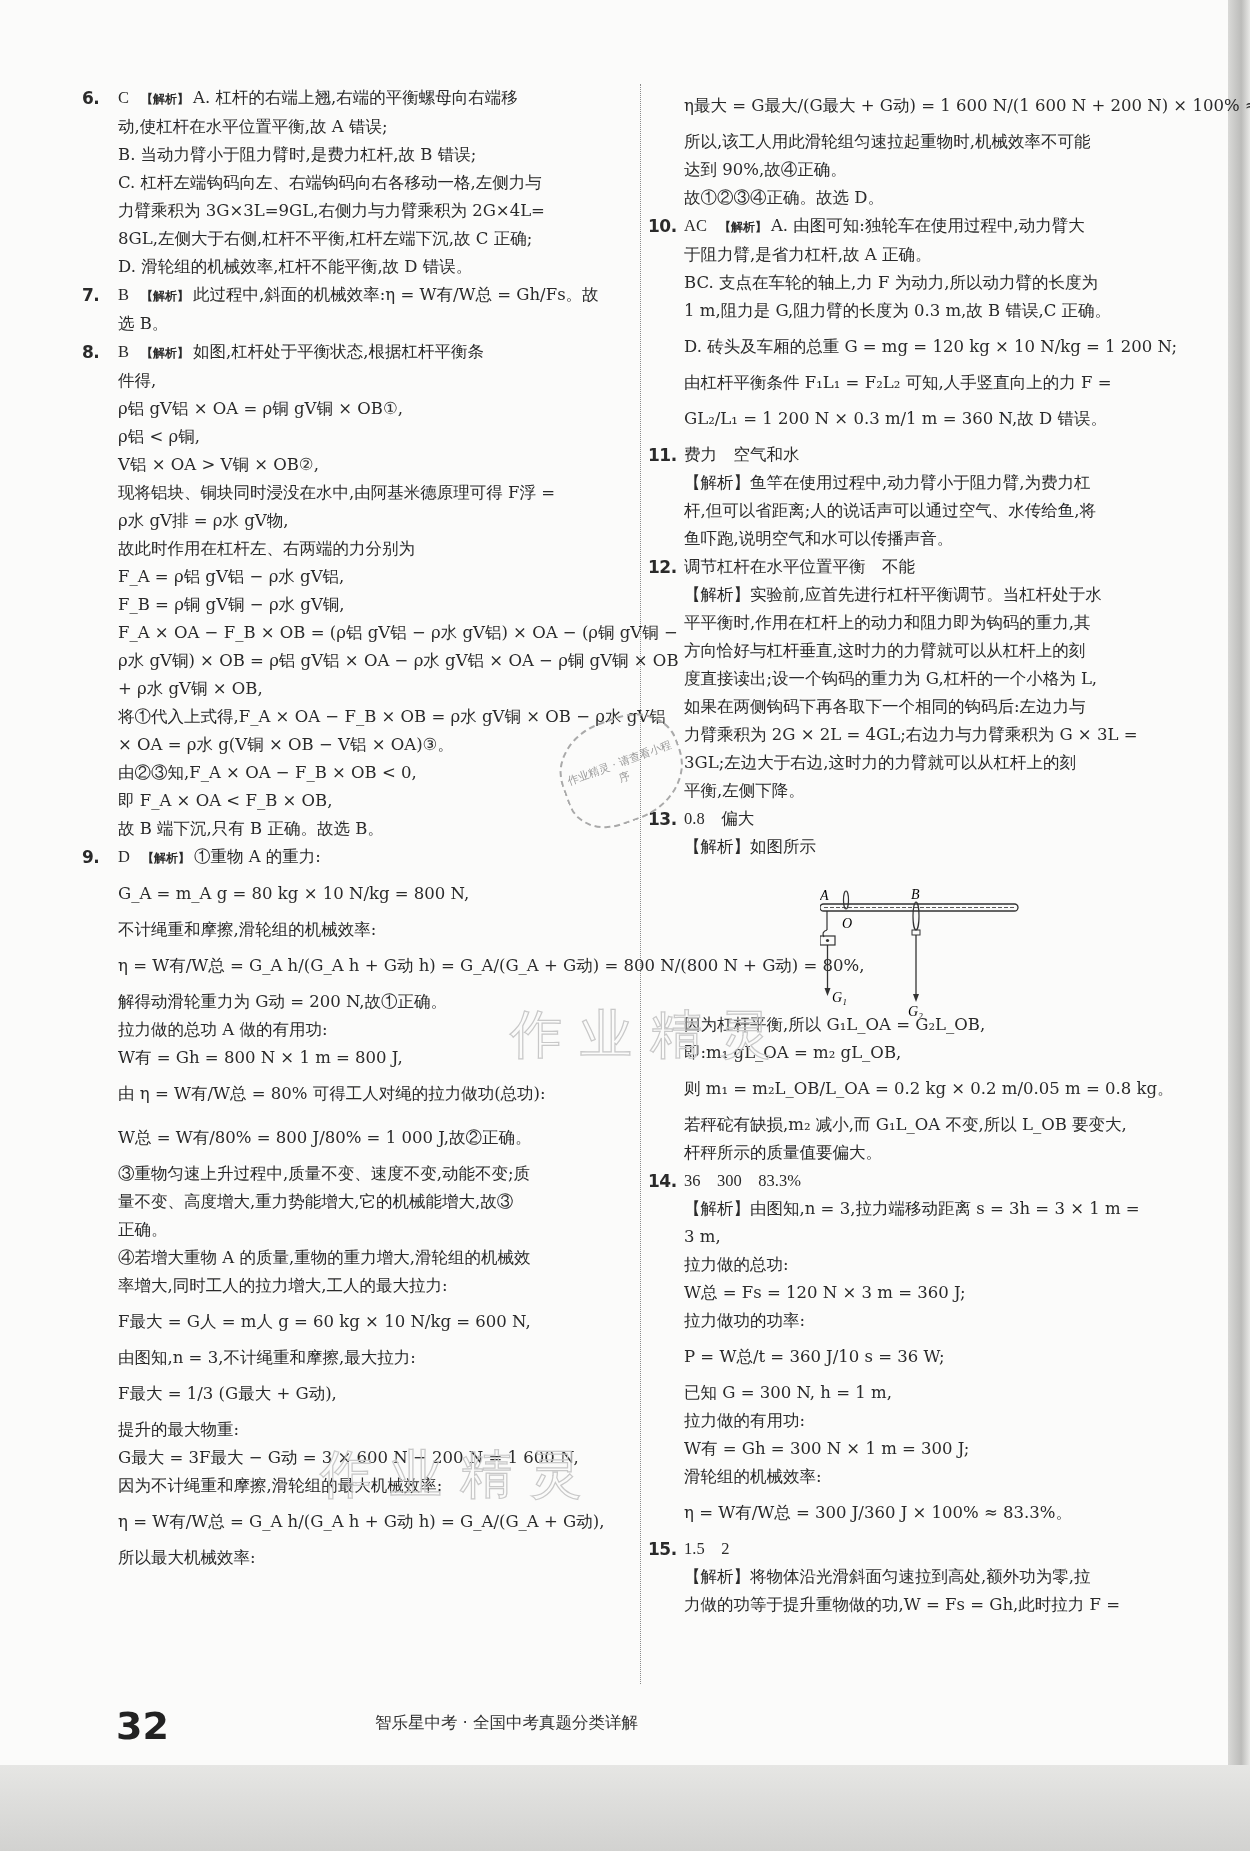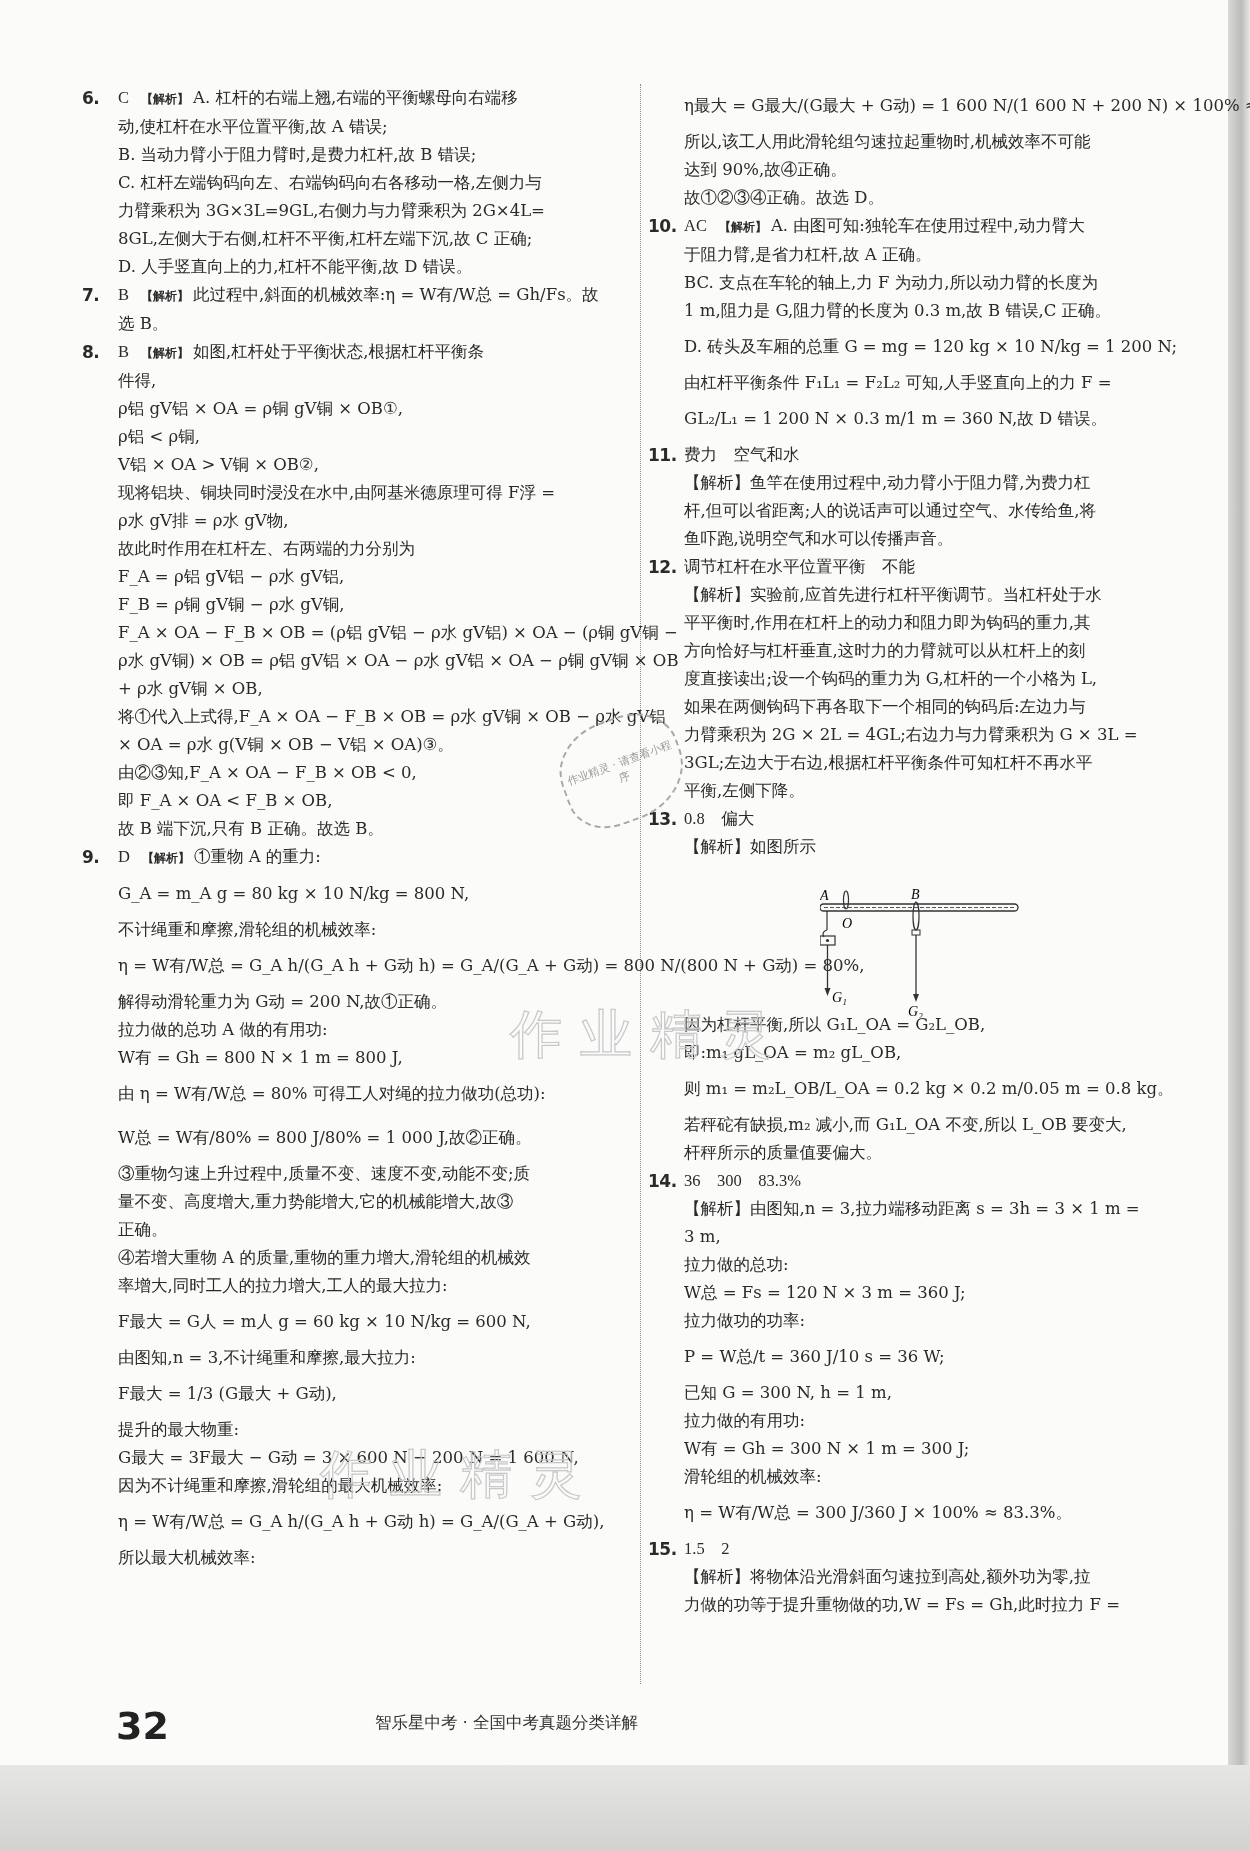--- a/index.html
+++ b/index.html
@@ -71,21 +71,21 @@
 <div class="divider"></div>
 
 <div class="col col-left" id="col-left">
     <div class="q">
       <div class="q-head"><span class="qnum">6.</span><span class="ans">C</span><span class="tag">【解析】</span><span>A. 杠杆的右端上翘,右端的平衡螺母向右端移</span></div>
       <div class="line">动,使杠杆在水平位置平衡,故 A 错误;</div>
       <div class="line">B. 当动力臂小于阻力臂时,是费力杠杆,故 B 错误;</div>
       <div class="line">C. 杠杆左端钩码向左、右端钩码向右各移动一格,左侧力与</div>
       <div class="line">力臂乘积为 3G×3L=9GL,右侧力与力臂乘积为 2G×4L=</div>
       <div class="line">8GL,左侧大于右侧,杠杆不平衡,杠杆左端下沉,故 C 正确;</div>
-      <div class="line">D. 人手竖直向上的力,杠杆不能平衡,故 D 错误。</div>
+      <div class="line">D. 滑轮组的机械效率,杠杆不能平衡,故 D 错误。</div>
     </div>
     <div class="q">
       <div class="q-head"><span class="qnum">7.</span><span class="ans">B</span><span class="tag">【解析】</span><span>此过程中,斜面的机械效率:η = W有/W总 = Gh/Fs。故</span></div>
       <div class="line">选 B。</div>
     </div>
     <div class="q">
       <div class="q-head"><span class="qnum">8.</span><span class="ans">B</span><span class="tag">【解析】</span><span>如图,杠杆处于平衡状态,根据杠杆平衡条</span></div>
       <div class="line">件得,</div>
       <div class="line">ρ铝 gV铝 × OA = ρ铜 gV铜 × OB①,</div>
       <div class="line">ρ铝 &lt; ρ铜,</div>
@@ -152,21 +152,21 @@
       <div class="line">鱼吓跑,说明空气和水可以传播声音。</div>
     </div>
     <div class="q">
       <div class="q-head"><span class="qnum">12.</span><span class="ans">调节杠杆在水平位置平衡　不能</span></div>
       <div class="line">【解析】实验前,应首先进行杠杆平衡调节。当杠杆处于水</div>
       <div class="line">平平衡时,作用在杠杆上的动力和阻力即为钩码的重力,其</div>
       <div class="line">方向恰好与杠杆垂直,这时力的力臂就可以从杠杆上的刻</div>
       <div class="line">度直接读出;设一个钩码的重力为 G,杠杆的一个小格为 L,</div>
       <div class="line">如果在两侧钩码下再各取下一个相同的钩码后:左边力与</div>
       <div class="line">力臂乘积为 2G × 2L = 4GL;右边力与力臂乘积为 G × 3L =</div>
-      <div class="line">3GL;左边大于右边,根据杠杆平衡条件可知杠杆不再水平</div>
+      <div class="line">3GL;左边大于右边,这时力的力臂就可以从杠杆上的刻</div>
       <div class="line">平衡,左侧下降。</div>
     </div>
     <div class="q" style="margin-bottom: 150px;">
       <div class="q-head"><span class="qnum">13.</span><span class="ans">0.8　偏大</span></div>
       <div class="line">【解析】如图所示</div>
     </div>
     <div class="q">
       <div class="line">因为杠杆平衡,所以 G₁L_OA = G₂L_OB,</div>
       <div class="line">即:m₁ gL_OA = m₂ gL_OB,</div>
       <div class="line tall">则 m₁ = m₂L_OB/L_OA = 0.2 kg × 0.2 m/0.05 m = 0.8 kg。</div>

